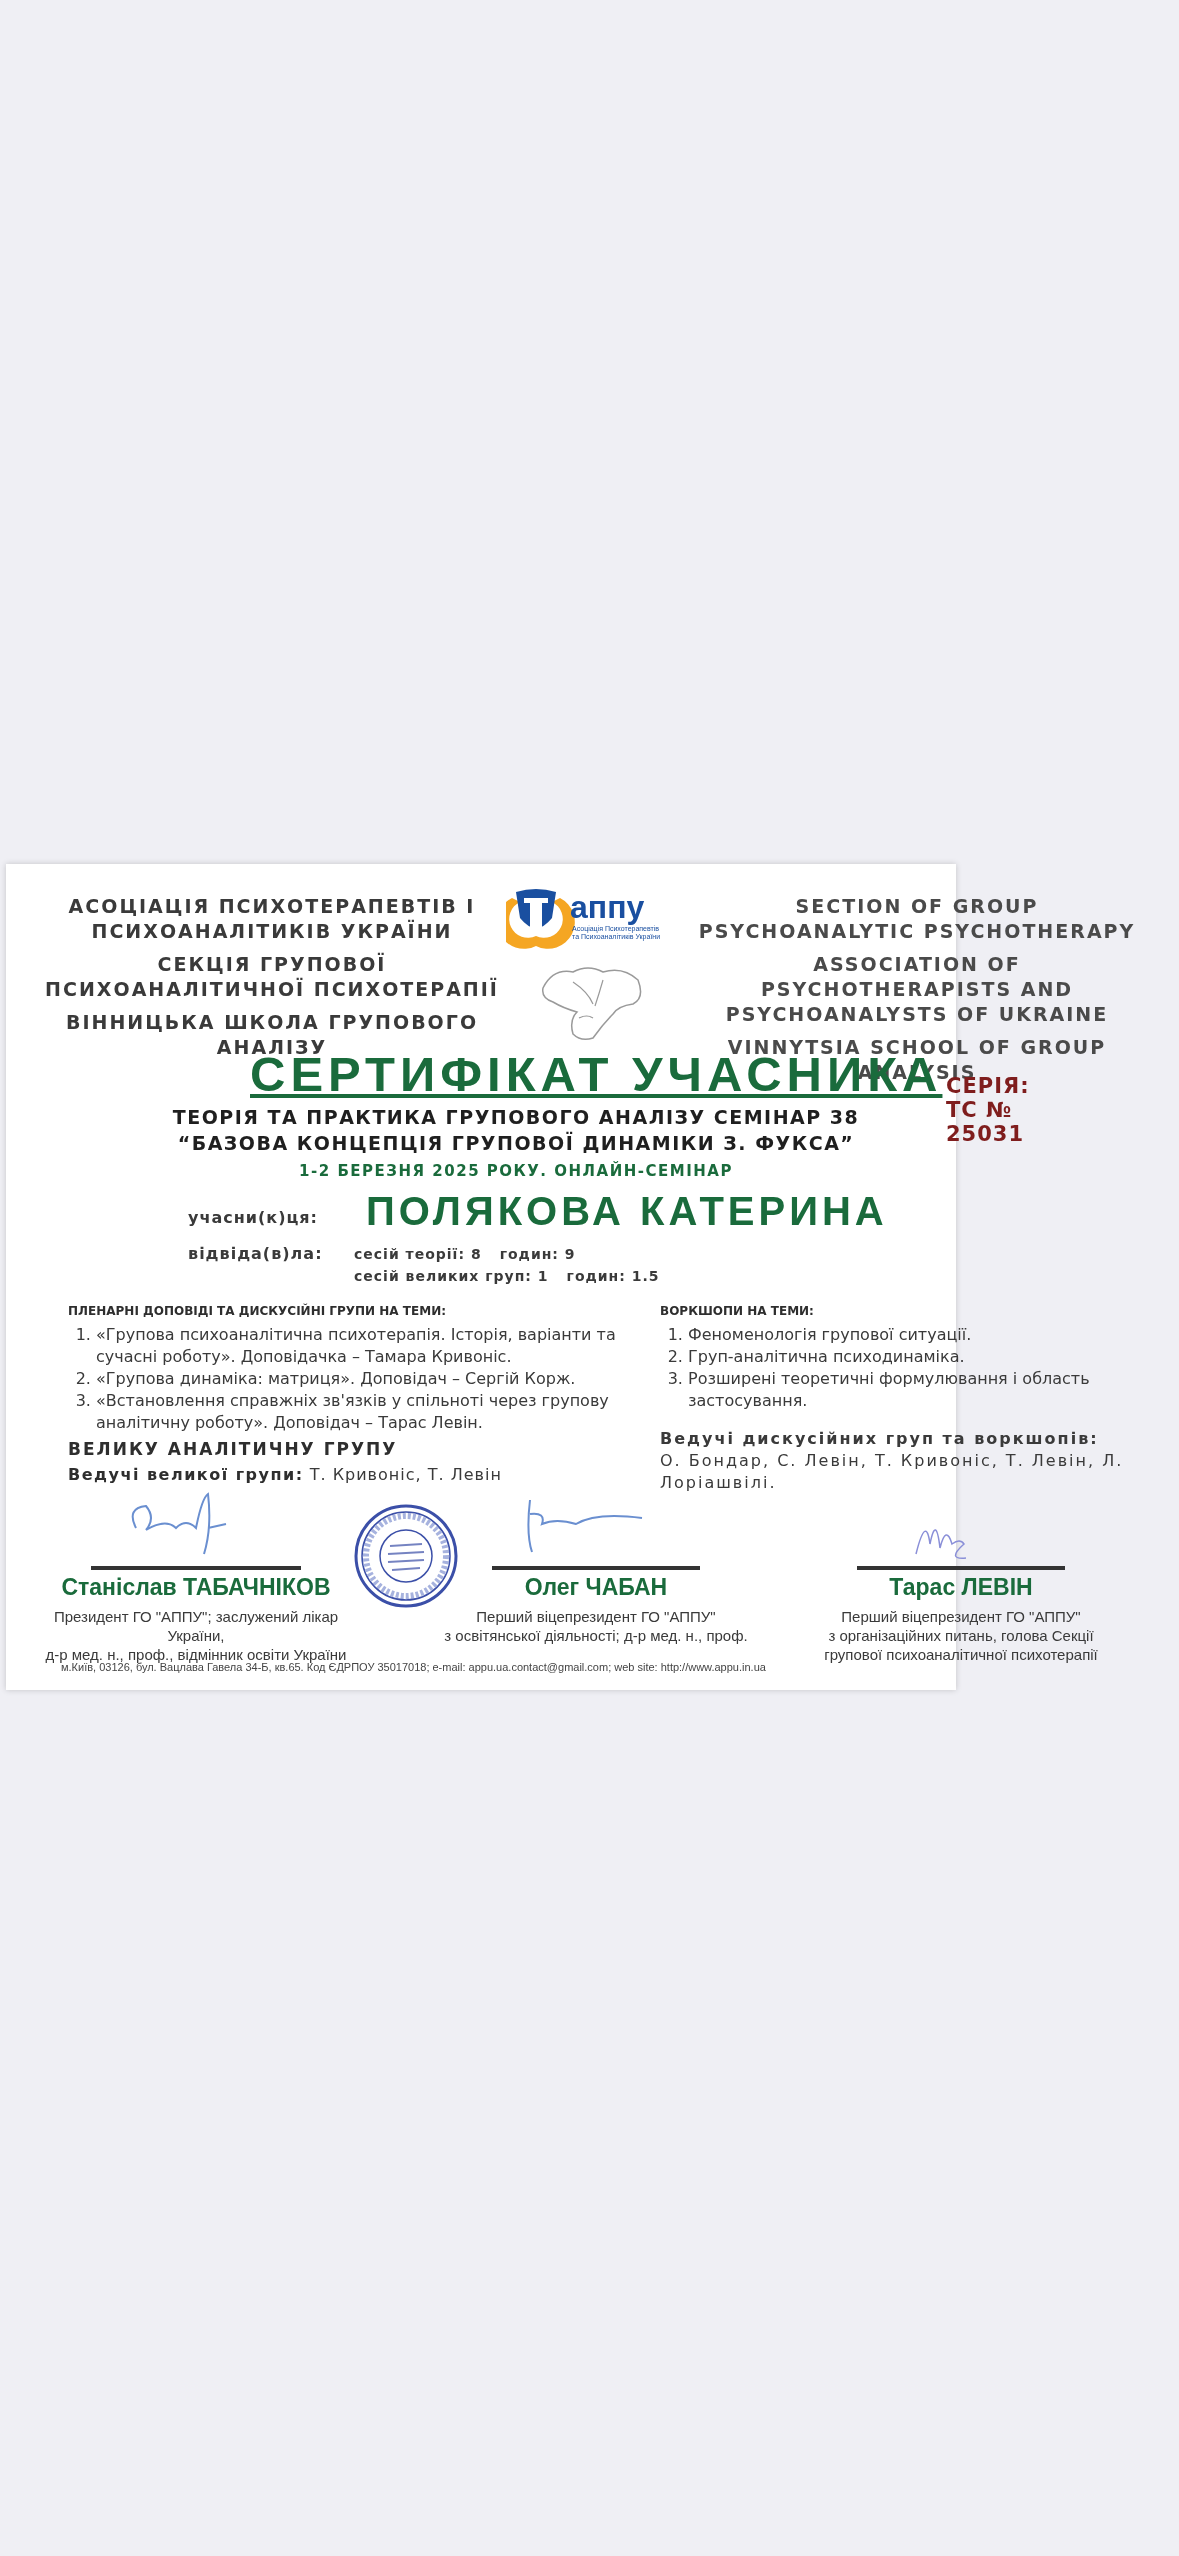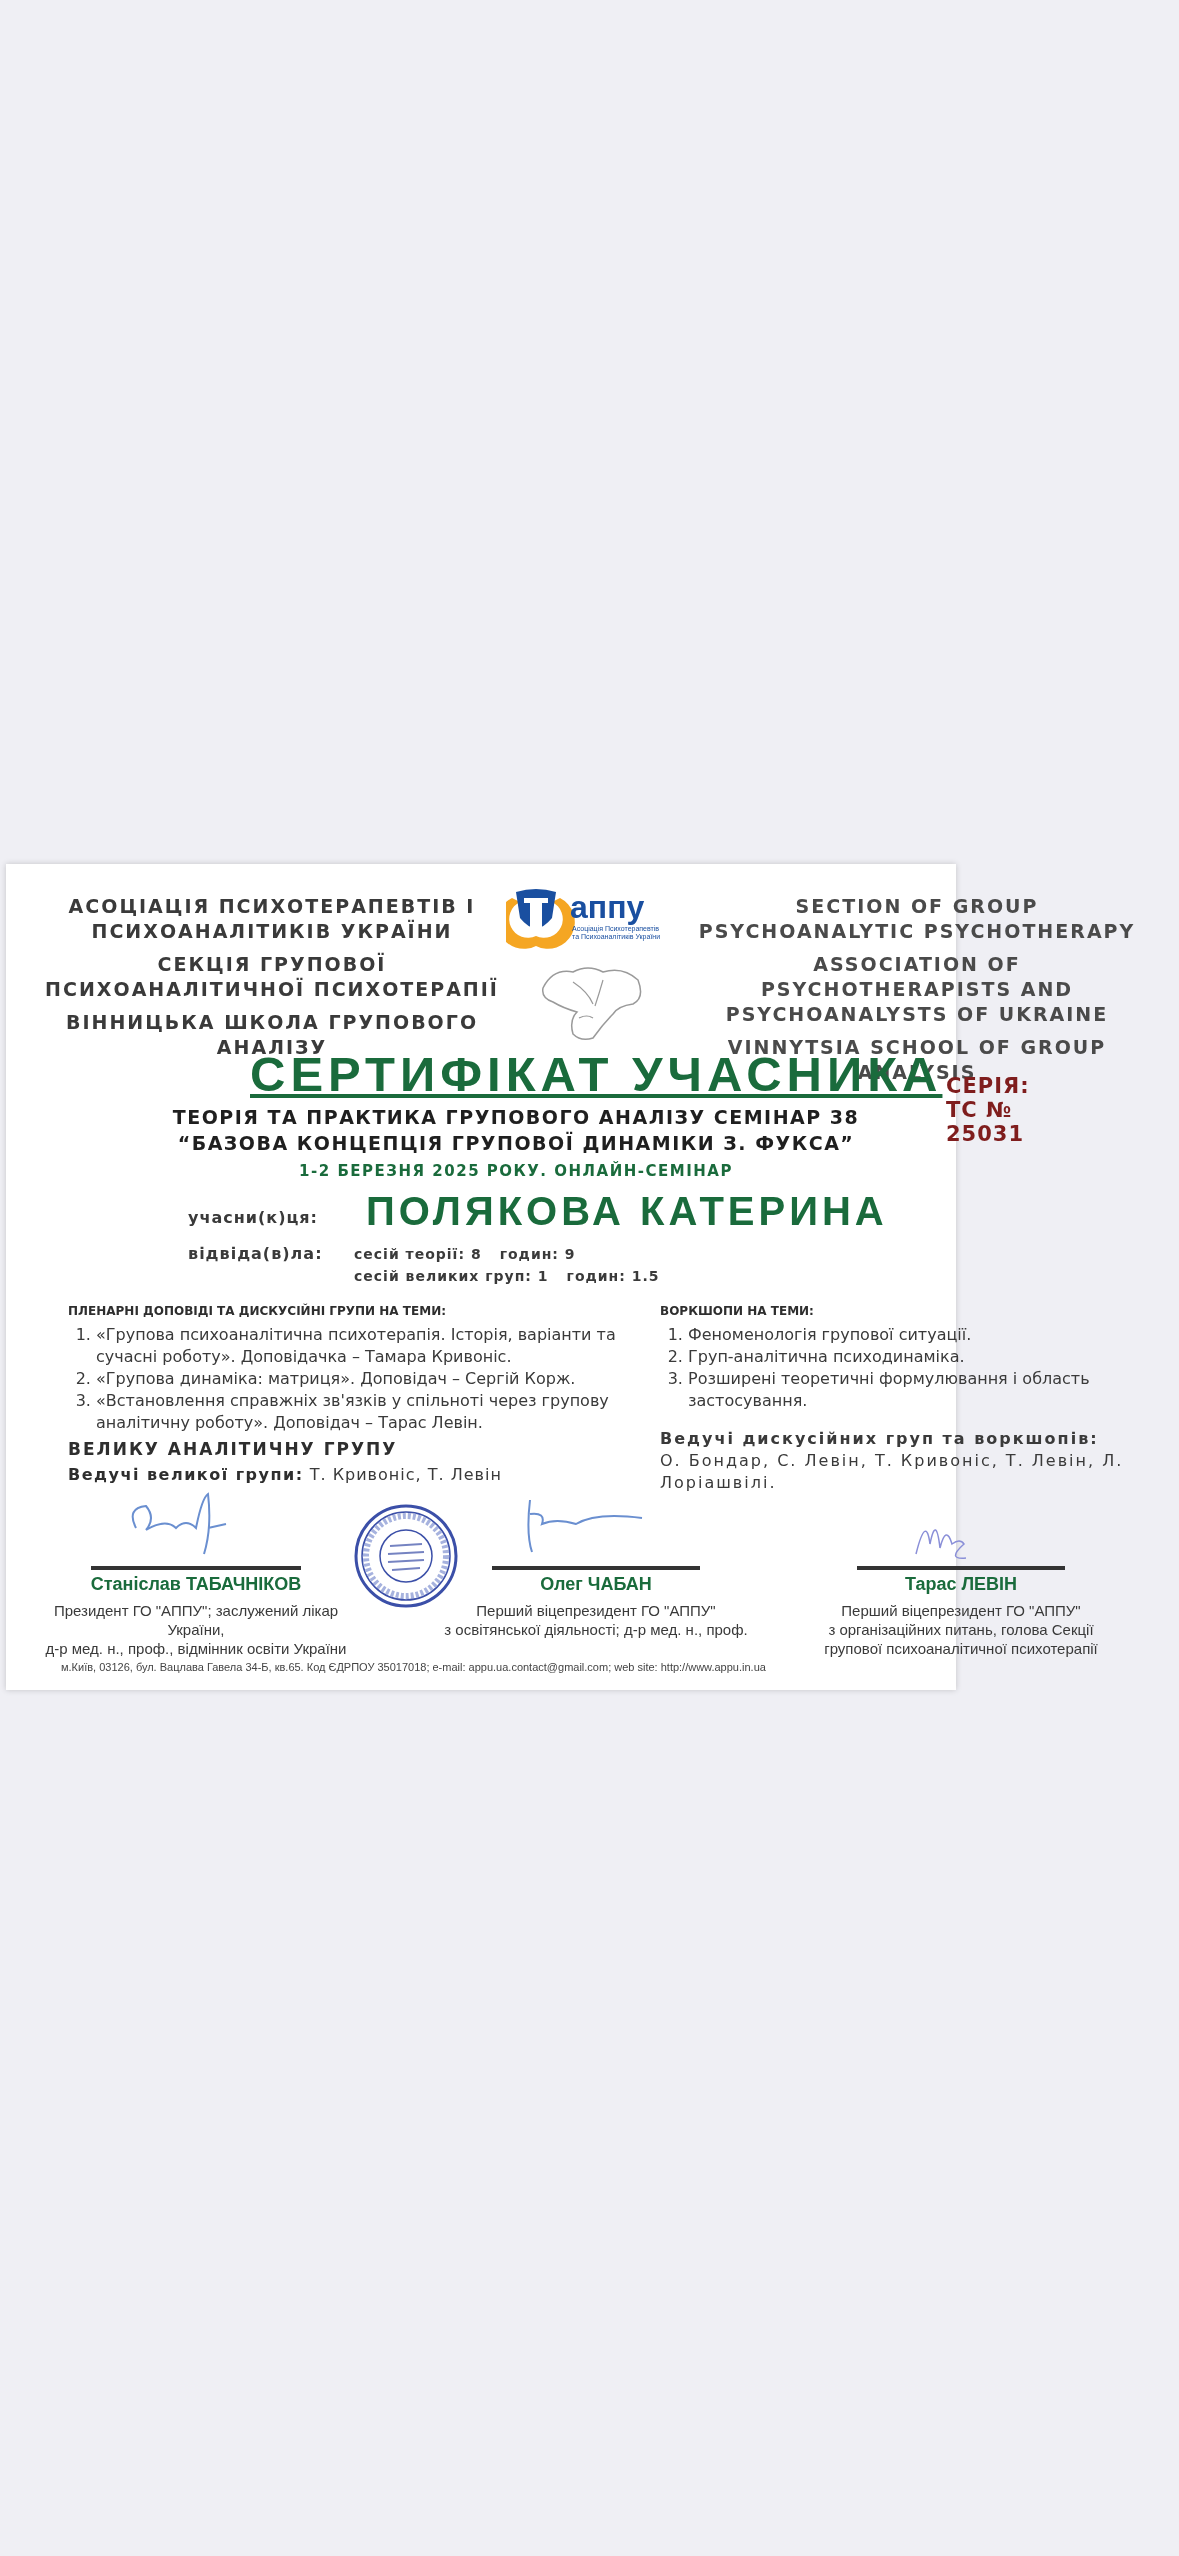--- a/index.html
+++ b/index.html
@@ -36,21 +36,21 @@
   .sec ol { margin:2px 0 0 0; padding-left:28px; }
   .sec li { margin:0; }
   .left-sec { left:62px; top:436px; width:570px; }
   .right-sec { left:654px; top:436px; width:480px; }
   .big-h { font-weight:bold; color:#2e2e2e; letter-spacing:2px; margin-top:4px; font-size:17px; }
   .leads { margin-top:4px; letter-spacing:1px; }
   .leads b { letter-spacing:1.5px; color:#2e2e2e; }
   .right-leads { margin-top:16px; letter-spacing:2px; }
   .sig { position:absolute; text-align:center; }
   .sig .line { height:4px; background:#333; margin:0 auto; }
-  .sig .nm { color:#1a6b3c; font-weight:bold; font-size:18px; margin-top:4px; font-family:"Liberation Sans", sans-serif; }
+  .sig .nm { color:#1a6b3c; font-weight:bold; font-size:23px; margin-top:4px; font-family:"Liberation Sans", sans-serif; }
   .sig .role { color:#3a3a3a; font-size:15px; line-height:19px; margin-top:6px; font-family:"Liberation Sans", sans-serif; }
   .footer { position:absolute; left:55px; top:797px; font-size:11px; color:#444; font-family:"Liberation Sans", sans-serif; }
 </style>
 </head>
 <body>
 
 <div class="cert">
 
   <div class="hdr-col hdr-left">
     <div class="blk">АСОЦІАЦІЯ ПСИХОТЕРАПЕВТІВ І ПСИХОАНАЛІТИКІВ УКРАЇНИ</div>

